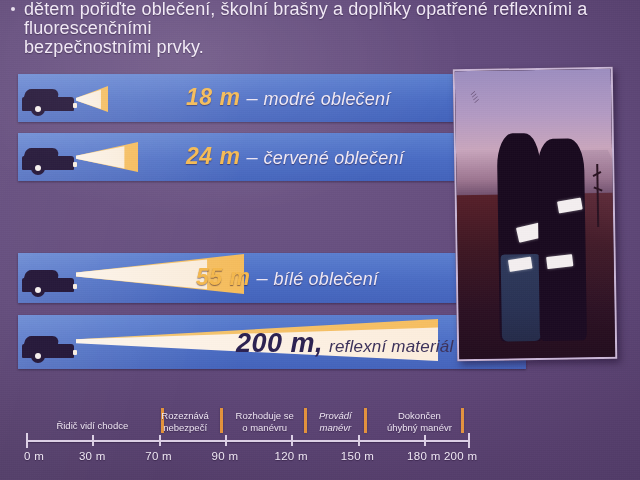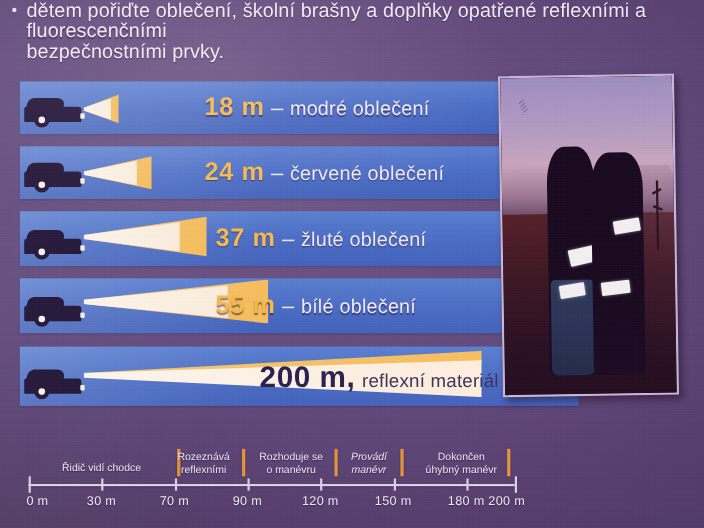--- a/index.html
+++ b/index.html
@@ -78,20 +78,21 @@
     width: 422px;
     height: 295px;
   }
   .band {
     position: absolute;
     left: 0;
     width: 508px;
     background: linear-gradient(180deg, #5b7fd0 0%, #4a6cc4 55%, #4363bb 100%);
     box-shadow: 0 1px 2px rgba(24,10,38,.45);
     overflow: hidden;
+    font-style: italic;
   }
   .band .sheen {
     position: absolute;
     inset: 0;
     background: linear-gradient(100deg, rgba(255,255,255,.12) 0%, rgba(255,255,255,0) 45%);
     pointer-events: none;
   }
   .band-0 { top: 0;   height: 48px; }
   .band-1 { top: 59px; height: 48px; }
   .band-2 { top: 118px; height: 50px; }
@@ -444,37 +445,20 @@
       </span>
       <span class="beam beam-1">
         <span class="outer"></span>
         <span class="inner"></span>
       </span>
       <span class="band-label lbl-1">
         <span class="dist">24 m</span><span class="dash">–</span><span class="desc">červené oblečení</span>
       </span>
     </div>
 
-    <div class="band band-2">
-      <span class="sheen"></span>
-      <span class="car">
-        <span class="antenna"></span>
-        <span class="cabin"></span>
-        <span class="body"></span>
-        <span class="wheel"></span>
-        <span class="lamp"></span>
-      </span>
-      <span class="beam beam-2">
-        <span class="outer"></span>
-        <span class="inner"></span>
-      </span>
-      <span class="band-label lbl-2">
-        <span class="dist">37 m</span><span class="dash">–</span><span class="desc">žluté oblečení</span>
-      </span>
-    </div>
 
     <div class="band band-3">
       <span class="sheen"></span>
       <span class="car">
         <span class="antenna"></span>
         <span class="cabin"></span>
         <span class="body"></span>
         <span class="wheel"></span>
         <span class="lamp"></span>
       </span>
@@ -549,21 +533,21 @@
       <div class="phase-sep" style="left: 160.81px;"></div>
       <div class="phase-sep" style="left: 220.48px;"></div>
       <div class="phase-sep" style="left: 304.46px;"></div>
       <div class="phase-sep" style="left: 364.13px;"></div>
       <div class="phase-sep" style="left: 461.37px;"></div>
       <div class="phase-label" style="left: 92.3px; top: 22px;">
         <div>Řidič vidí chodce</div>
       </div>
       <div class="phase-label" style="left: 185.12px;">
         <div>Rozeznává</div>
-        <div>reflexními</div>
+        <div>nebezpečí</div>
       </div>
       <div class="phase-label" style="left: 264.68px;">
         <div>Rozhoduje se</div>
         <div>o manévru</div>
       </div>
       <div class="phase-label" style="left: 335.4px; font-style: italic;">
         <div>Provádí</div>
         <div>manévr</div>
       </div>
       <div class="phase-label" style="left: 419.38px;">

